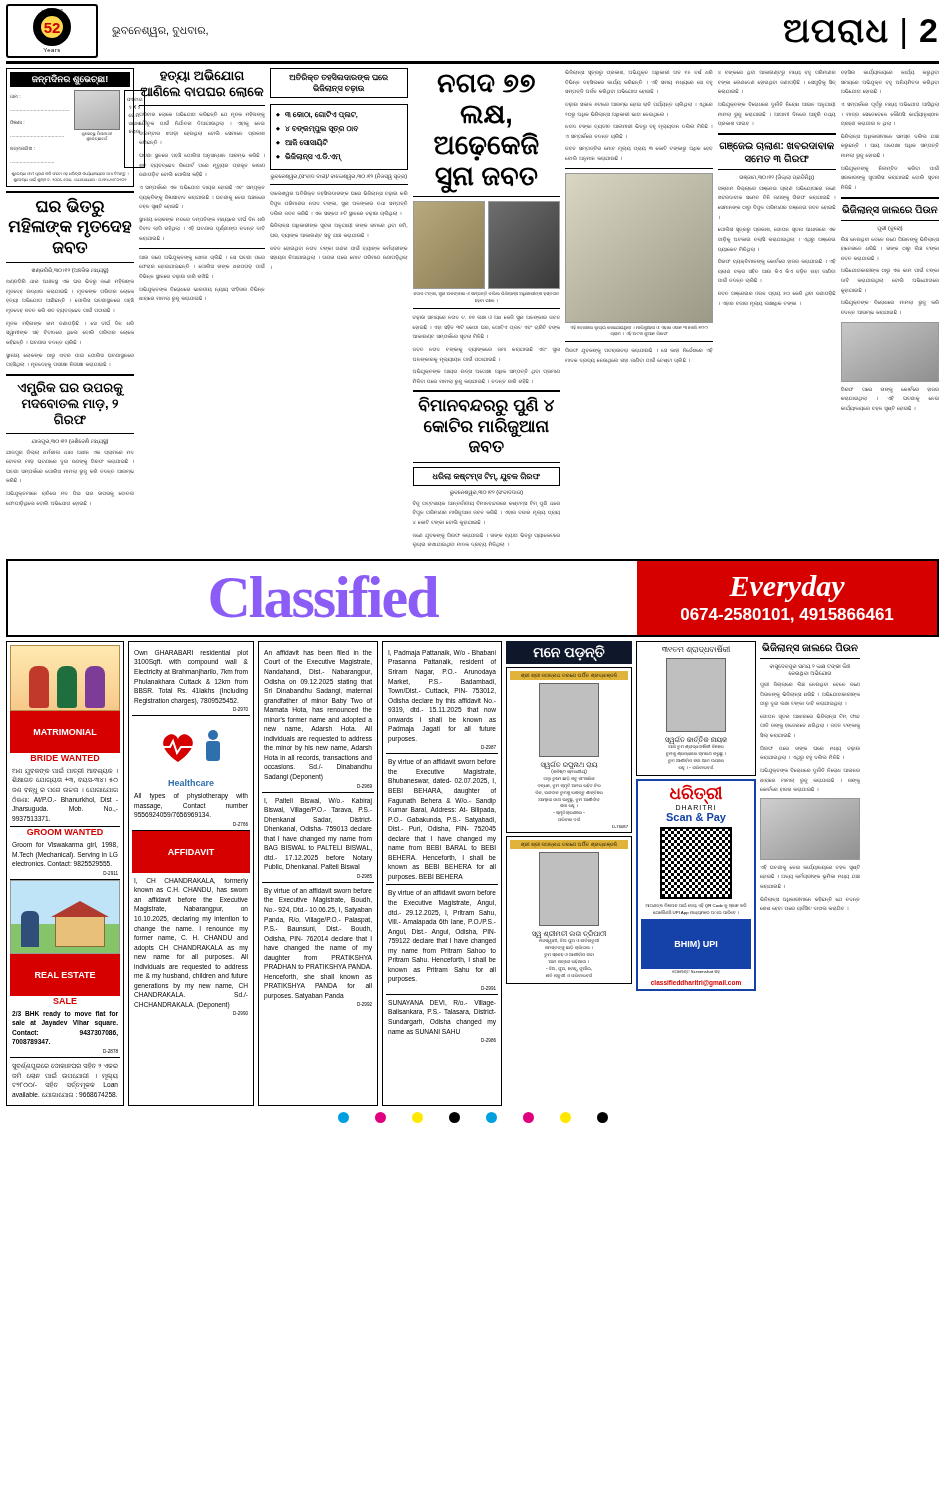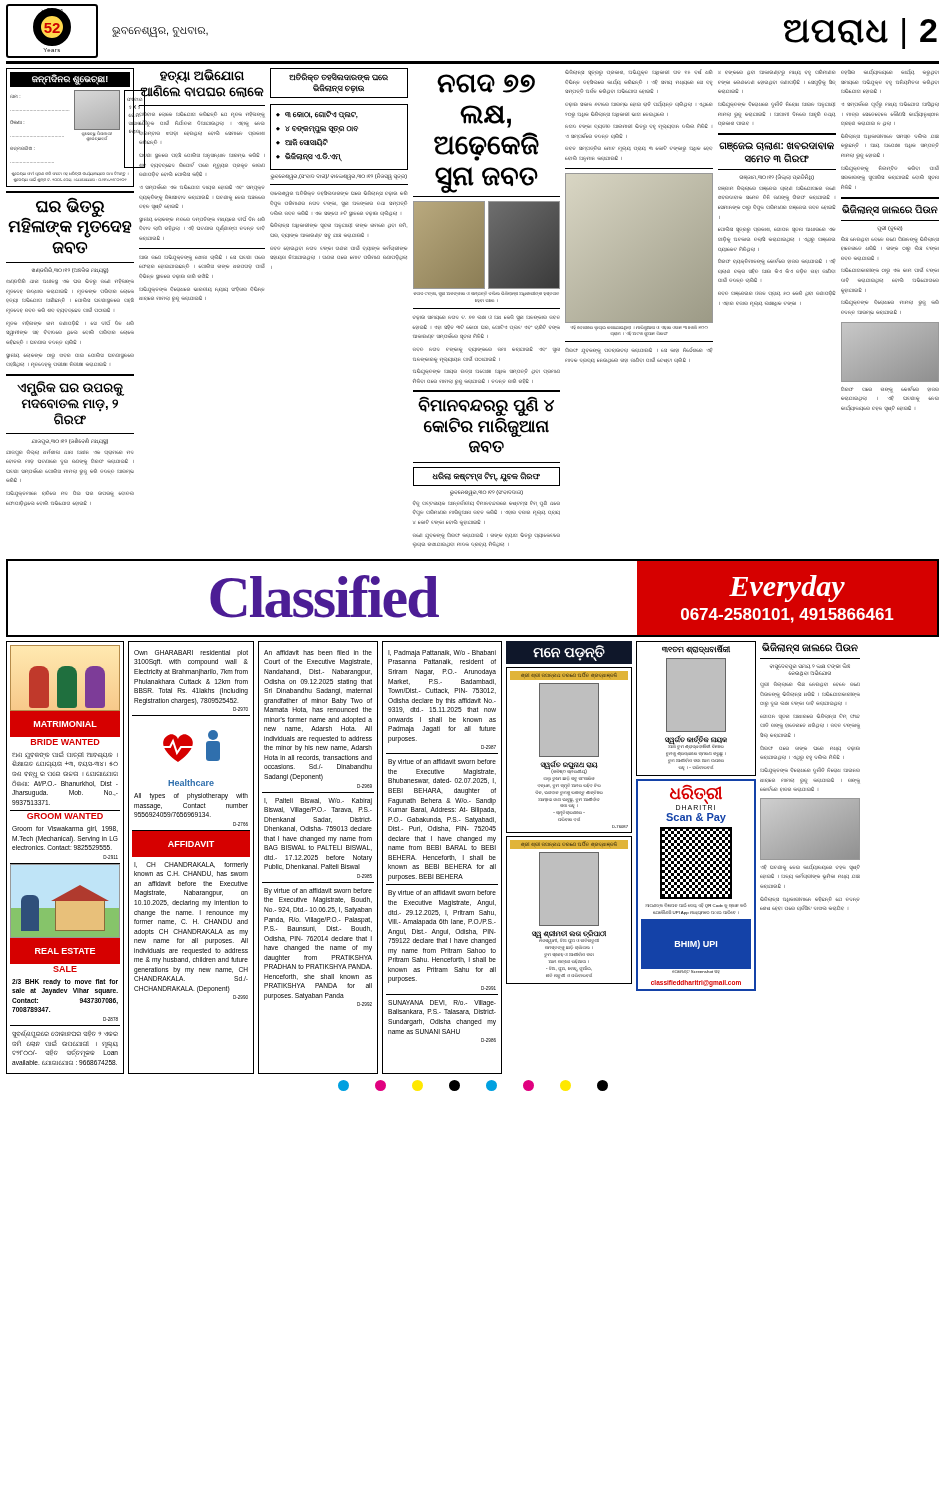--- a/index.html
+++ b/index.html
@@ -78,48 +78,48 @@
   .bullets li:before { content: "\25C6"; position: absolute; left: 0; font-size: 5px; top: 1px; }
   .bullets ul { margin: 0; padding: 0; }
 
   
   .classified-banner {
     border: 2px solid #000; margin-top: 6px; display: flex; align-items: stretch;
     height: 78px; background: #fff;
   }
   .cb-left { flex: 1; display: flex; align-items: center; justify-content: center; }
   .cb-left .word {
-    font-size: 60px; font-weight: bold; color: #4c1d95; letter-spacing: -2px;
+    font-size: 60px; font-weight: bold; color: #8b5cf6; letter-spacing: -2px;
     font-family: "Liberation Serif", serif;
   }
   .cb-right { width: 300px; background: #d60000; color: #fff; display: flex; flex-direction: column; align-items: center; justify-content: center; padding: 2px; }
   .cb-right .ev { font-size: 30px; font-weight: bold; font-style: italic; line-height: 1; font-family: "Liberation Serif", serif; }
   .cb-right .ph { font-size: 17px; font-weight: bold; margin-top: 4px; }
 
   
   .classified-grid { display: flex; gap: 4px; margin-top: 4px; }
   .ccol { border: 1px solid #000; padding: 3px; }
   .ad { border-bottom: 1px solid #000; padding: 3px 2px; }
   .ad:last-child { border-bottom: none; }
   .ad-text { font-size: 6.6px; line-height: 1.45; text-align: justify; }
   .ad-code { font-size: 4.6px; text-align: right; margin-top: 2px; }
-  .red-band { background: #d60000; color: #fff; font-weight: bold; text-align: center; font-size: 9px; padding: 8px; }
+  .red-band { background: #d60000; color: #fff; font-weight: bold; text-align: center; font-size: 9px; padding: 16px; }
   .red-text { color: #d60000; font-weight: bold; text-align: center; font-size: 9px; }
 
   .matri-art { height: 66px; background: linear-gradient(180deg,#ffe9b0,#f7c98a); border: 1px solid #b58b4a; position: relative; overflow: hidden; }
   .matri-art .fig { position: absolute; bottom: 2px; width: 20px; height: 42px; border-radius: 8px 8px 3px 3px; }
   .health-art { height: 62px; display: flex; align-items: center; justify-content: center; gap: 4px; }
   .house-art { height: 74px; background: linear-gradient(180deg,#bfe4f7 60%,#86c46a 60%); border: 1px solid #999; position: relative; overflow: hidden; }
 
   
   .mem-head { background: #0f172a; color: #fff; text-align: center; font-size: 14px; font-weight: bold; padding: 3px; }
   .mem-card { border: 1px solid #000; margin-top: 3px; padding: 3px; text-align: center; }
   .mem-card .band { background: #e0b43a; font-size: 5.2px; padding: 1px; }
   .mem-photo { width: 60px; height: 74px; margin: 3px auto; background: #bfbfbf; border: 1px solid #666; }
-  .mem-name { font-size: 7px; font-weight: bold; line-height: 1.3; }
+  .mem-name { font-size: 7px; font-weight: normal; line-height: 1.3; }
   .mem-sub { font-size: 4.6px; line-height: 1.5; }
   .mem-code { font-size: 4.2px; text-align: right; }
 
   
   .dp-box { border: 2px solid #1442a8; margin-top: 3px; text-align: center; padding: 3px; }
   .dp-logo { font-size: 17px; font-weight: bold; color: #d60000; font-family: "Liberation Serif", serif; }
   .dp-sub { font-size: 7px; letter-spacing: 1px; }
   .dp-scan { font-size: 11px; font-weight: bold; color: #1442a8; }
   .qr { width: 72px; height: 72px; margin: 4px auto; background:
       repeating-linear-gradient(0deg,#000 0 3px,#fff 3px 6px),

